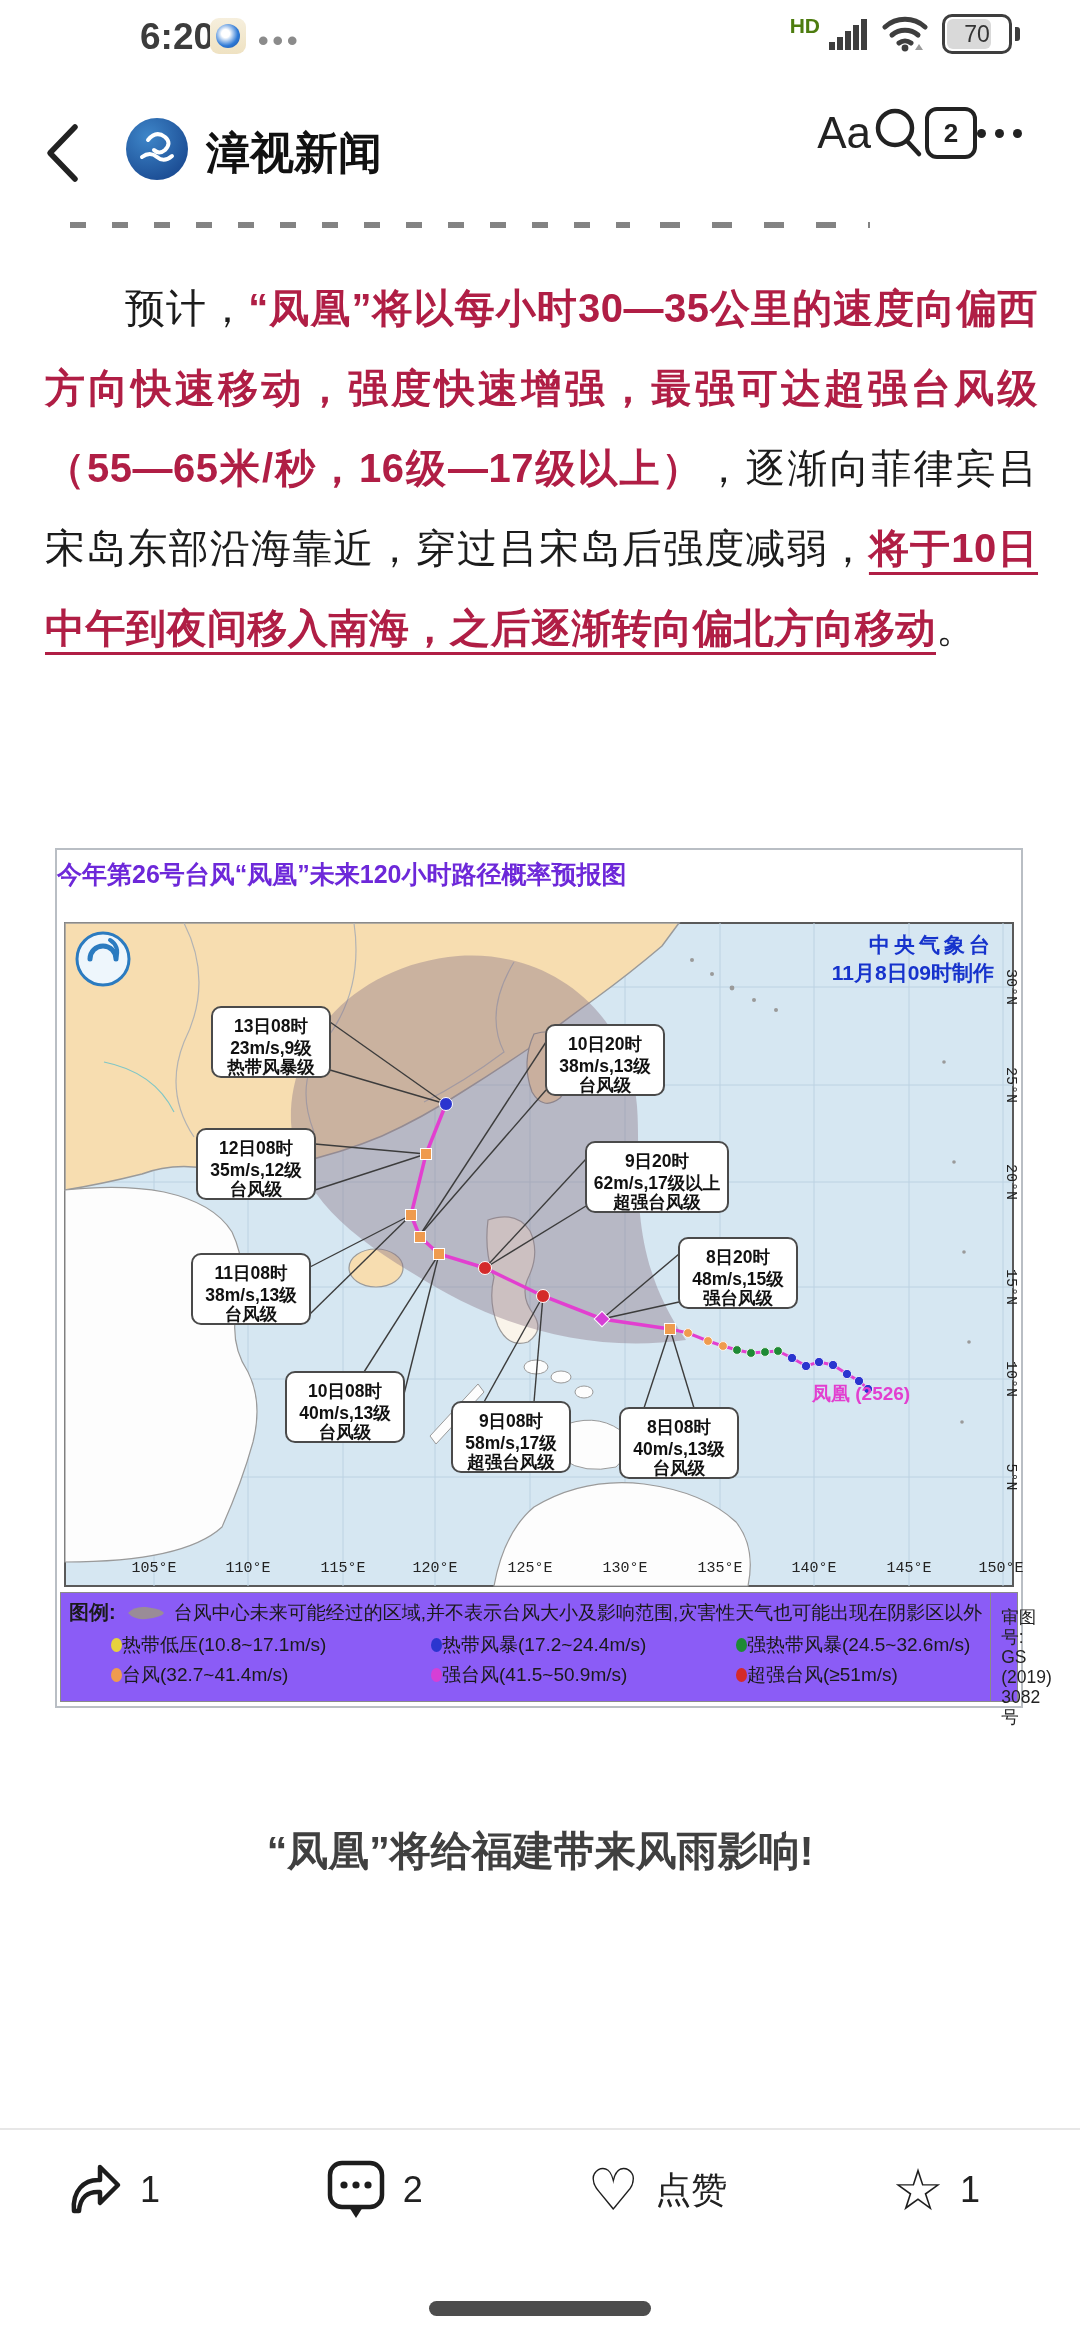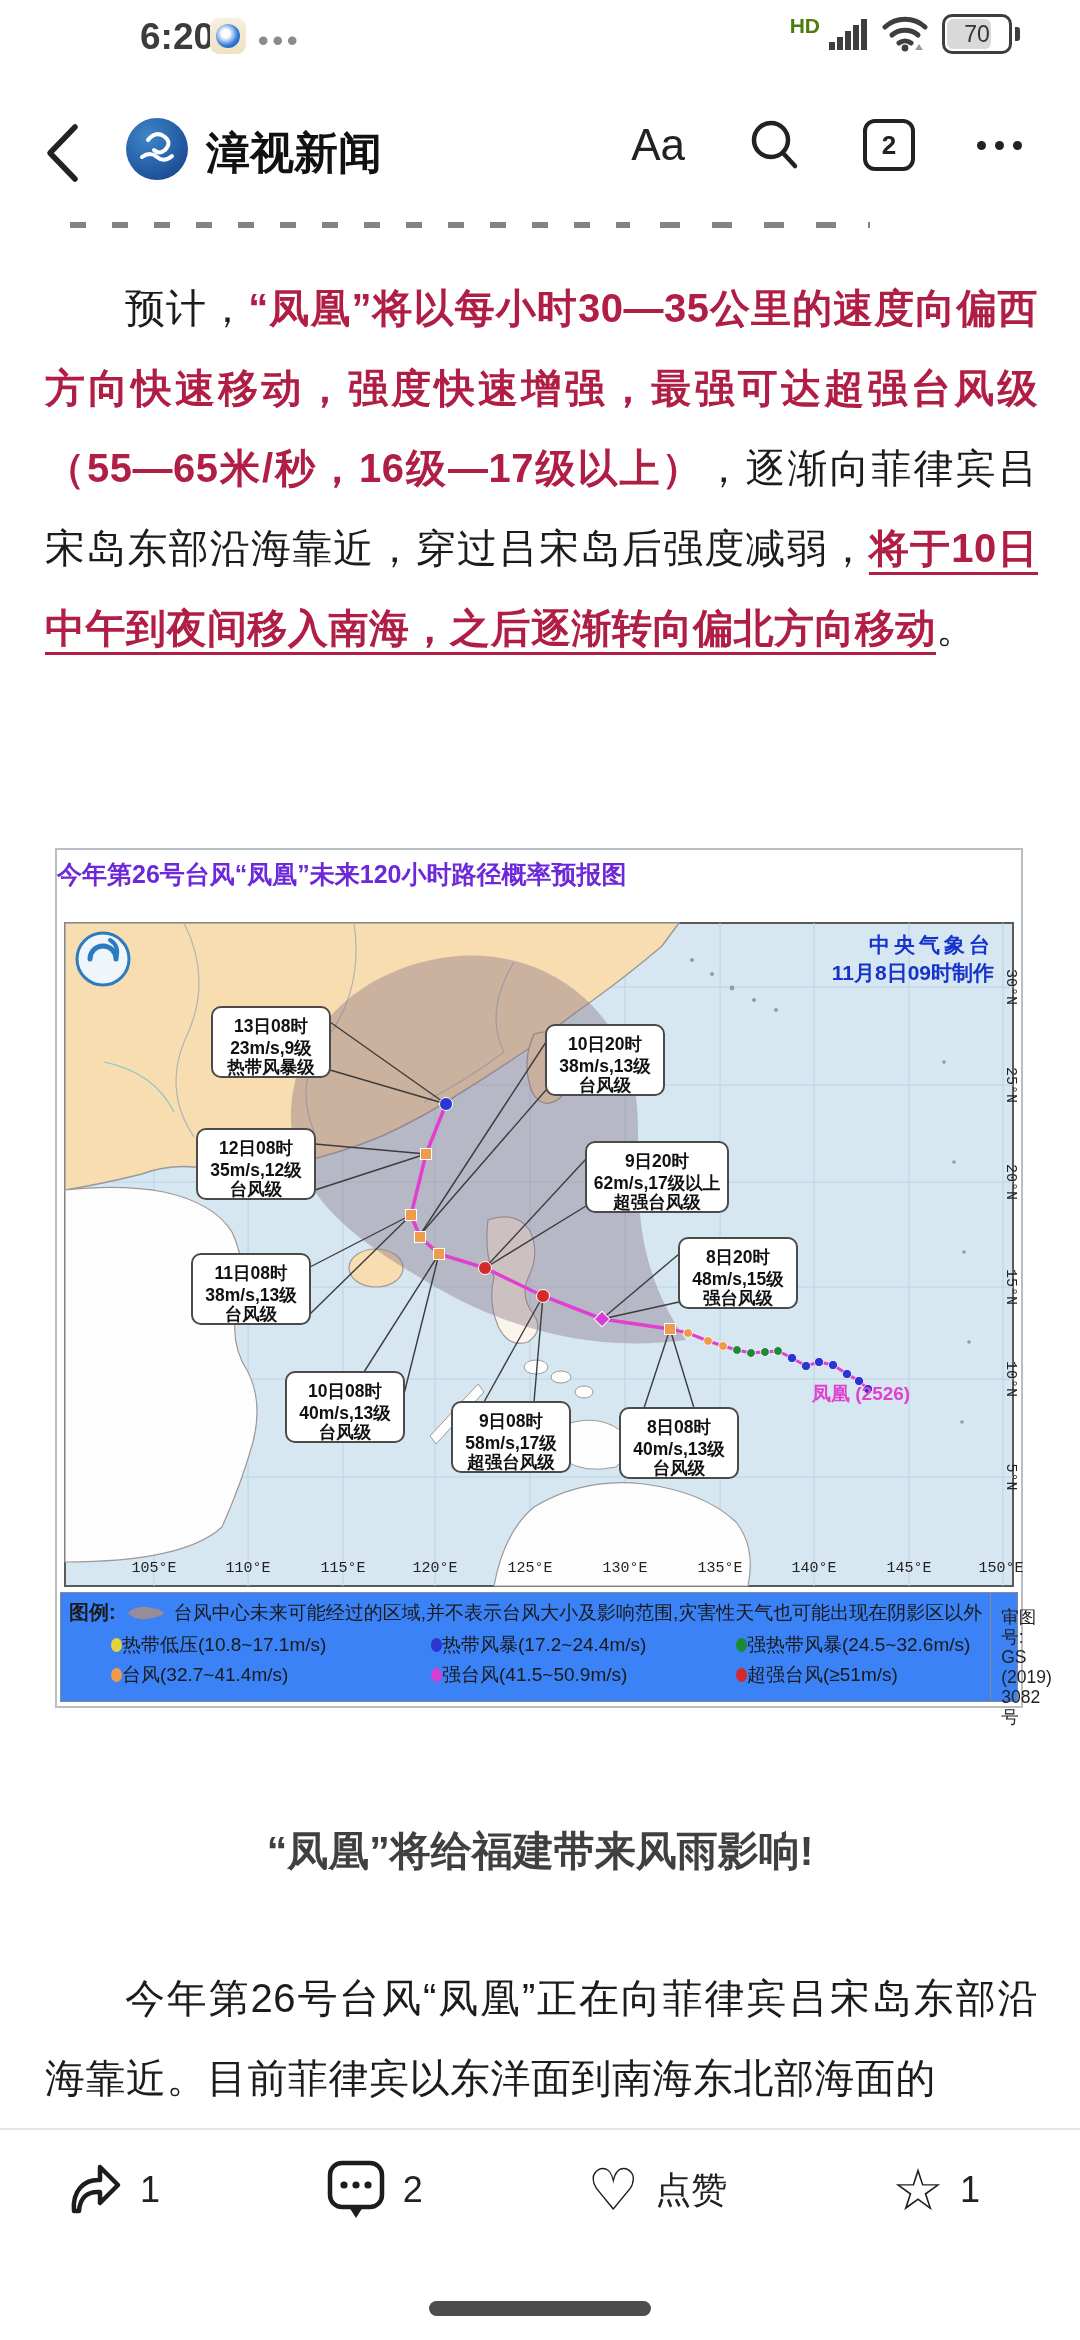--- a/index.html
+++ b/index.html
@@ -17,21 +17,21 @@
   .bat{position:relative;width:64px;height:34px;border:3.5px solid #3e3e3e;border-radius:10px;display:flex;align-items:center;justify-content:center;}
   .bat-fill{position:absolute;left:2px;top:2px;bottom:2px;width:68%;background:#d9d9d9;border-radius:6px;}
   .bat-num{position:relative;font-size:23px;color:#333;}
   .bat-nub{width:5px;height:14px;background:#3e3e3e;border-radius:0 3px 3px 0;margin-left:-11px;}
   
   .navbar{position:absolute;top:96px;left:0;right:0;height:110px;background:#fff;}
   .nav-back{position:absolute;left:42px;top:26px;}
   .nav-logo{position:absolute;left:126px;top:22px;width:62px;height:62px;border-radius:50%;
       background:radial-gradient(circle at 35% 30%,#3e86c9 0%,#1d4f96 75%);display:flex;align-items:center;justify-content:center;}
   .nav-title{position:absolute;left:206px;top:28px;font-size:44px;font-weight:600;color:#111;}
-  .nav-right{position:absolute;right:58px;top:20px;display:flex;align-items:center;gap:62px;}
+  .nav-right{position:absolute;right:58px;top:8px;display:flex;align-items:center;}
   .nav-aa{font-size:44px;color:#222;font-weight:400;}
   .nav-tab{width:44px;height:44px;border:4px solid #222;border-radius:12px;display:flex;align-items:center;justify-content:center;font-size:26px;font-weight:700;color:#222;}
   .nav-more{display:flex;gap:9px;align-items:center;}
   .nav-more i{width:9px;height:9px;border-radius:50%;background:#222;}
   
   .cutline{position:absolute;top:222px;left:70px;width:560px;height:6px;
       background:repeating-linear-gradient(90deg,#5a5a5a 0 16px,transparent 16px 42px);opacity:.75;}
   .cutline2{position:absolute;top:222px;left:660px;width:210px;height:6px;
       background:repeating-linear-gradient(90deg,#5a5a5a 0 20px,transparent 20px 52px);opacity:.75;}
   
@@ -44,21 +44,21 @@
   .subhead{position:absolute;left:0;right:0;top:1778px;text-align:center;font-size:37px;color:#111;}
   .subhead-red{position:absolute;left:0;right:0;top:1824px;text-align:center;font-size:41px;font-weight:700;color:#404040;}
   
   .figure{position:absolute;left:55px;top:848px;width:968px;height:860px;background:#fff;
           border:2px solid #b9bec4;box-sizing:border-box;}
   .fig-title1{position:absolute;top:8px;left:0;right:0;text-align:left;font-size:25px;font-weight:700;color:#6d28d9;}
   .fig-title2{position:absolute;top:40px;left:0;right:0;text-align:center;font-size:25px;font-weight:700;color:#101010;}
   .mapsvg{position:absolute;left:7px;top:72px;overflow:visible;}
   
   .legendbox{position:absolute;left:3px;right:3px;top:742px;height:108px;border:1px solid #8a8a8a;
-      display:flex;font-size:19px;color:#1a1a1a;background:#3b82f6;}
+      display:flex;font-size:19px;color:#1a1a1a;background:#8b5cf6;}
   .leg-left{flex:1;padding:6px 8px 4px 8px;position:relative;}
   .leg-row1{display:flex;align-items:center;gap:8px;white-space:nowrap;}
   .leg-label{font-weight:700;font-size:20px;margin-right:2px;}
   .leg-items{display:flex;flex-wrap:wrap;margin-top:4px;margin-left:42px;}
   .leg-item{display:flex;align-items:center;height:30px;}
   .leg-item:nth-child(3n+1){width:320px;}
   .leg-item:nth-child(3n+2){width:305px;}
   .dot{width:11px;height:14px;border-radius:50%;flex:0 0 auto;}
   .leg-right{width:122px;border-left:1px solid #8a8a8a;padding:14px 6px 0 10px;font-size:17.5px;color:#222;line-height:20px;}
   
@@ -390,21 +390,20 @@
       </div>
       <div class="leg-right">
         <div>审图号:</div>
         <div>GS (2019) 3082号</div>
       </div>
     </div>
   </div>
 
   <div class="subhead-red">“凤凰”将给福建带来风雨影响!</div>
 
-  <div class="para p2">今年第26号台风“凤凰”正在向菲律宾吕宋岛东部沿海靠近。目前菲律宾以东洋面到南海东北部海面的</div>
 
   <div class="divider"></div>
   <div class="actionbar">
     <div class="actions">
       <div class="act">
         <svg width="64" height="62" viewBox="0 0 64 62">
           <path d="M14 52 C12 32 24 20 40 21 L40 8 L58 26 L40 44 L40 33 C28 32 20 38 19 52 Z" fill="none" stroke="#1d1d1d" stroke-width="4.5" stroke-linejoin="round"></path>
         </svg>
         <span class="cnt">1</span>
       </div>

